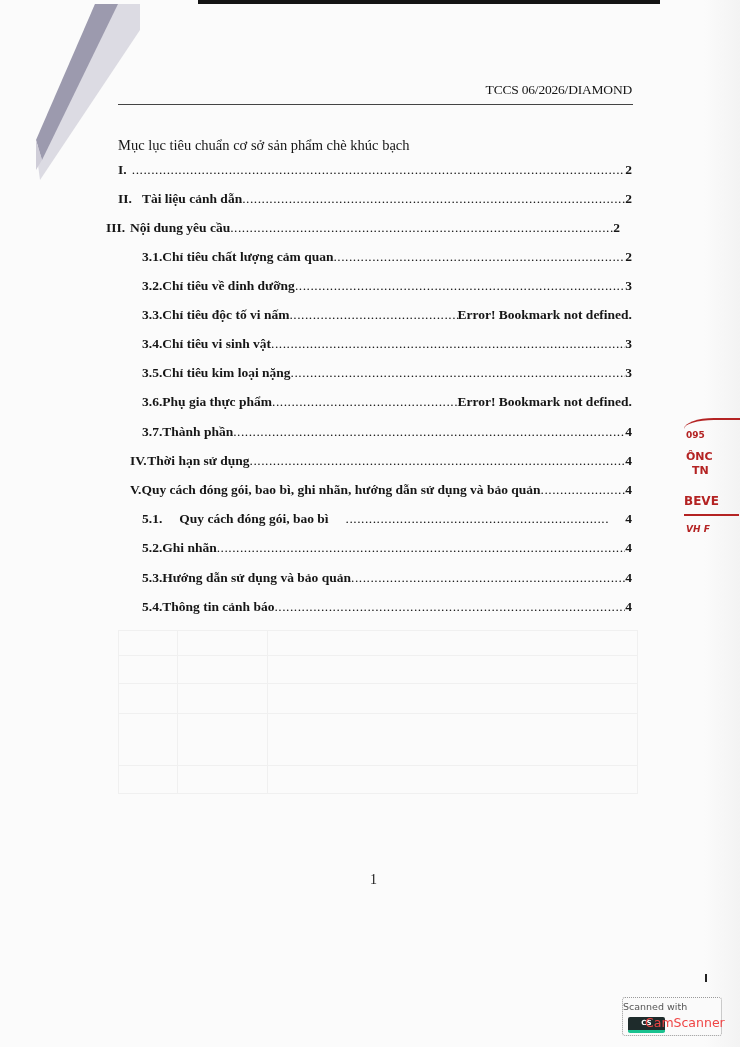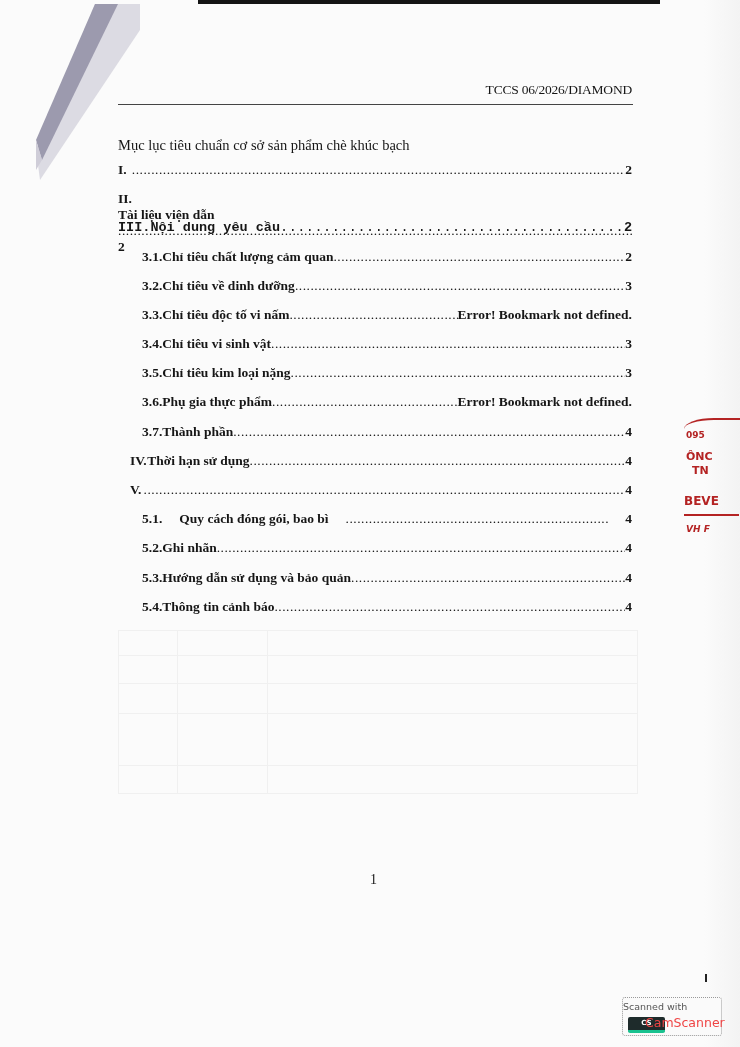--- a/index.html
+++ b/index.html
@@ -44,27 +44,27 @@
 <div class="header-rule"></div>
 
 <div class="toc-title">Mục lục tiêu chuẩn cơ sở sản phẩm chè khúc bạch</div>
 
 <div id="toc">
   <div class="toc-row" style="left:118px;top:162px;width:514px;">
     <span class="num" style="width:22px;">I.</span>
     <span class="dots"></span>
     <span class="page">2</span>
   </div>
-  <div class="toc-row" style="left:118px;top:191px;width:514px;flex-direction:column;">
+  <div class="toc-row" style="left:118px;top:191px;width:514px;">
     <span class="num" style="width:49px;">II.</span>
-    <span class="label">Tài liệu viện dẫn</span>
+    <span class="label">Tài liệu cảnh dẫn</span>
     <span class="dots"></span>
     <span class="page">2</span>
   </div>
-  <div class="toc-row" style="left:118px;top:220px;width:514px;font-family:Liberation Mono, monospace;">
+  <div class="toc-row" style="left:106px;top:220px;width:514px;">
     <span class="num" style="width:49px;">III.</span>
     <span class="label">Nội dung yêu cầu</span>
     <span class="dots"></span>
     <span class="page">2</span>
   </div>
   <div class="toc-row" style="left:142px;top:249px;width:490px;">
     <span class="num" style="width:36px;">3.1.</span>
     <span class="label">Chỉ tiêu chất lượng cảm quan</span>
     <span class="dots"></span>
     <span class="page">2</span>
@@ -106,20 +106,21 @@
     <span class="page">4</span>
   </div>
   <div class="toc-row" style="left:130px;top:453px;width:502px;">
     <span class="num" style="width:36px;">IV.</span>
     <span class="label">Thời hạn sử dụng</span>
     <span class="dots"></span>
     <span class="page">4</span>
   </div>
   <div class="toc-row" style="left:130px;top:482px;width:502px;">
     <span class="num" style="width:22px;">V.</span>
+    <span class="label">Quy cách đóng gói, bao bì, ghi nhãn, hướng dẫn sử dụng và bảo quản</span>
     <span class="dots"></span>
     <span class="page">4</span>
   </div>
   <div class="toc-row" style="left:142px;top:511px;width:490px;gap:17px;">
     <span class="num" style="width:36px;">5.1.</span>
     <span class="label">Quy cách đóng gói, bao bì</span>
     <span class="dots"></span>
     <span class="page">4</span>
   </div>
   <div class="toc-row" style="left:142px;top:540px;width:490px;">

